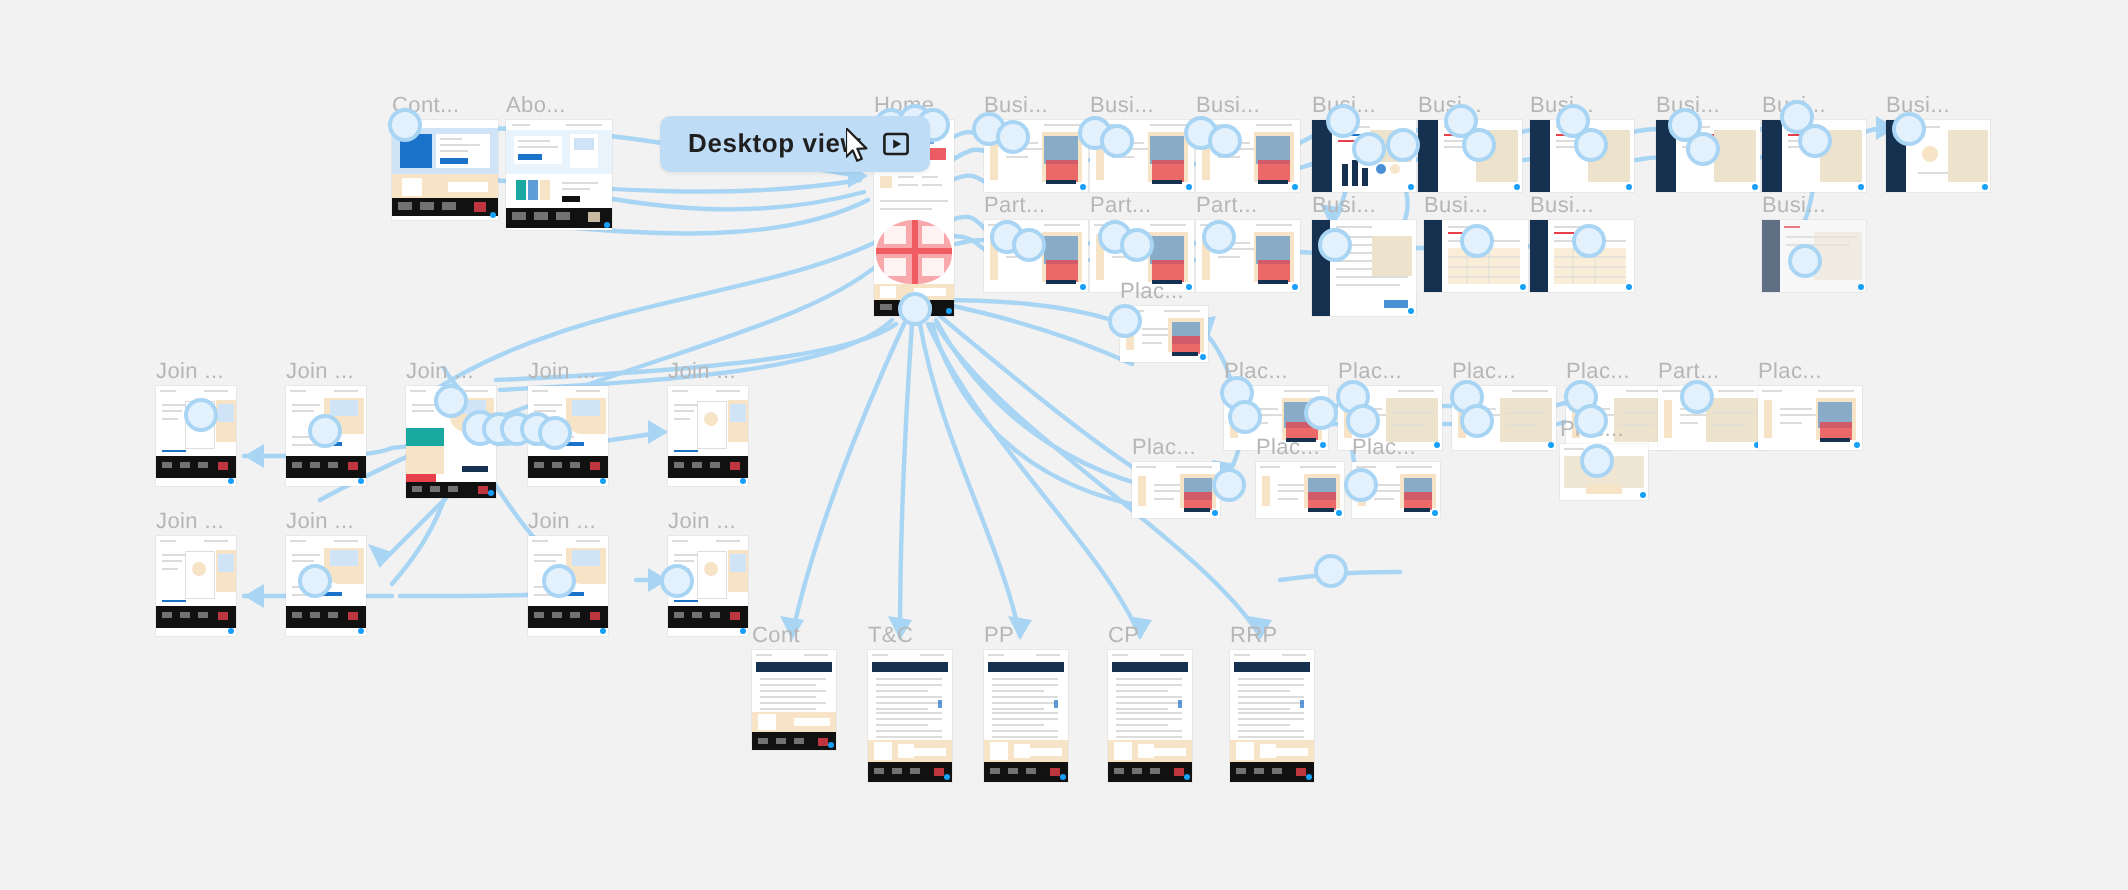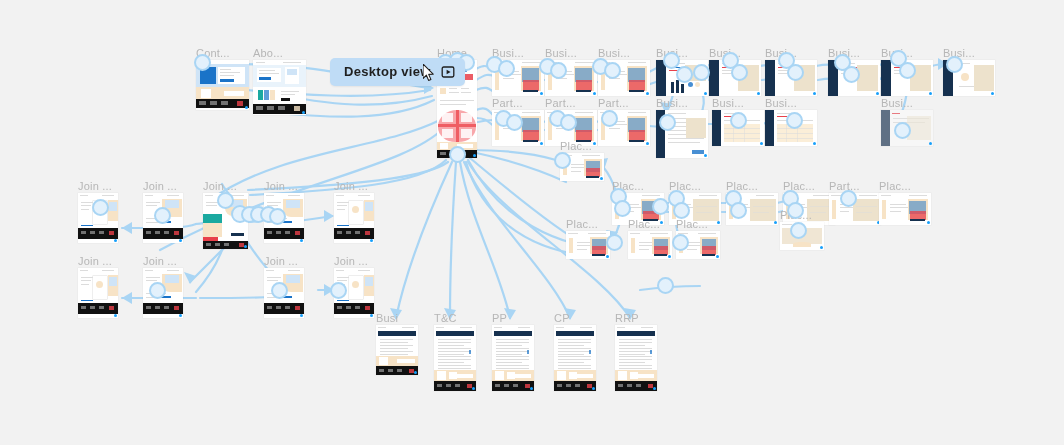--- a/index.html
+++ b/index.html
@@ -725,21 +725,21 @@
           <div class="bar greyln" style="left:2px;top:2px;width:10px;height:1px;"></div>
           <div class="bar mapbg" style="left:2px;top:6px;width:40px;height:16px;opacity:.85;"></div>
           <div class="bar cream" style="left:13.2px;top:20px;width:17.6px;height:5px;border-radius:40% 40% 0 0;"></div>
           <div class="pin"></div>
         </div>
       </div>
     </div>
 
   <div id="gen-legal">
       <div class="node" style="left: 376px; top: 325px;">
-        <div class="label">Busi</div>
+        <div class="label">Cont</div>
         <div class="frame" style="width: 42px; height: 50px;">
           <div class="bar white" style="left:0px;top:0px;width:42px;height:50px;"></div>
           <div class="bar greyln" style="left:2px;top:2px;width:8px;height:1px;"></div>
           <div class="bar greyln" style="left:26px;top:2px;width:12px;height:1px;"></div>
           <div class="bar navy" style="left:2px;top:6px;width:38px;height:5px;"></div>
           <div class="bar greyln" style="left:4px;top:14px;width:33px;height:1px;"></div>
           <div class="bar greyln" style="left:4px;top:17px;width:28px;height:1px;"></div>
           <div class="bar greyln" style="left:4px;top:20px;width:33px;height:1px;"></div>
           <div class="bar greyln" style="left:4px;top:23px;width:28px;height:1px;"></div>
           <div class="bar greyln" style="left:4px;top:26px;width:33px;height:1px;"></div>

